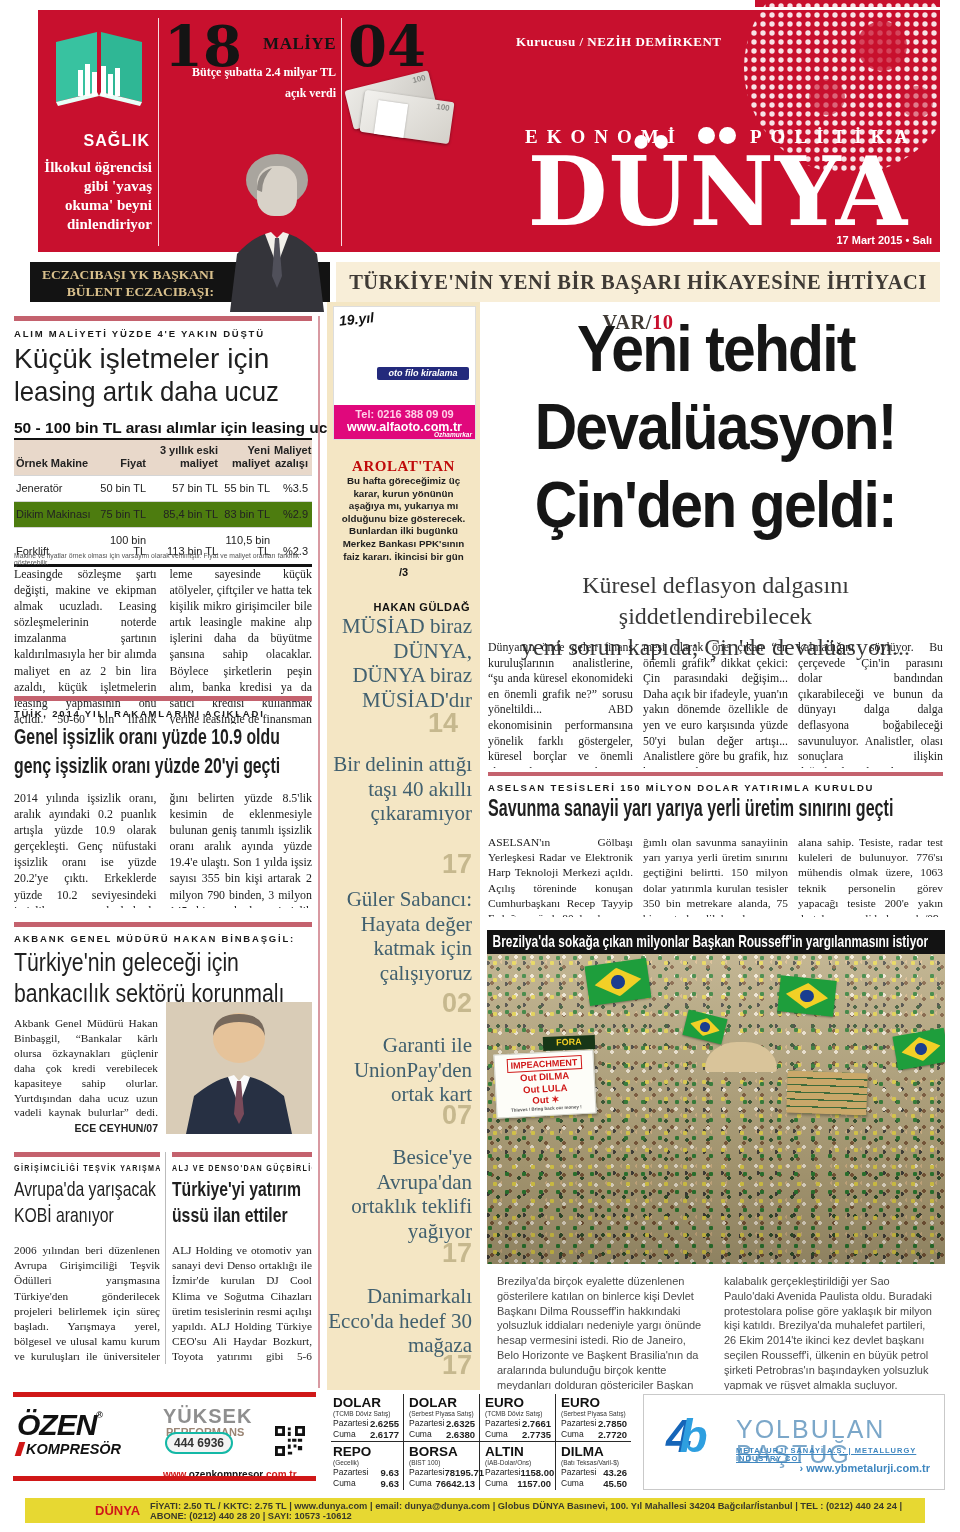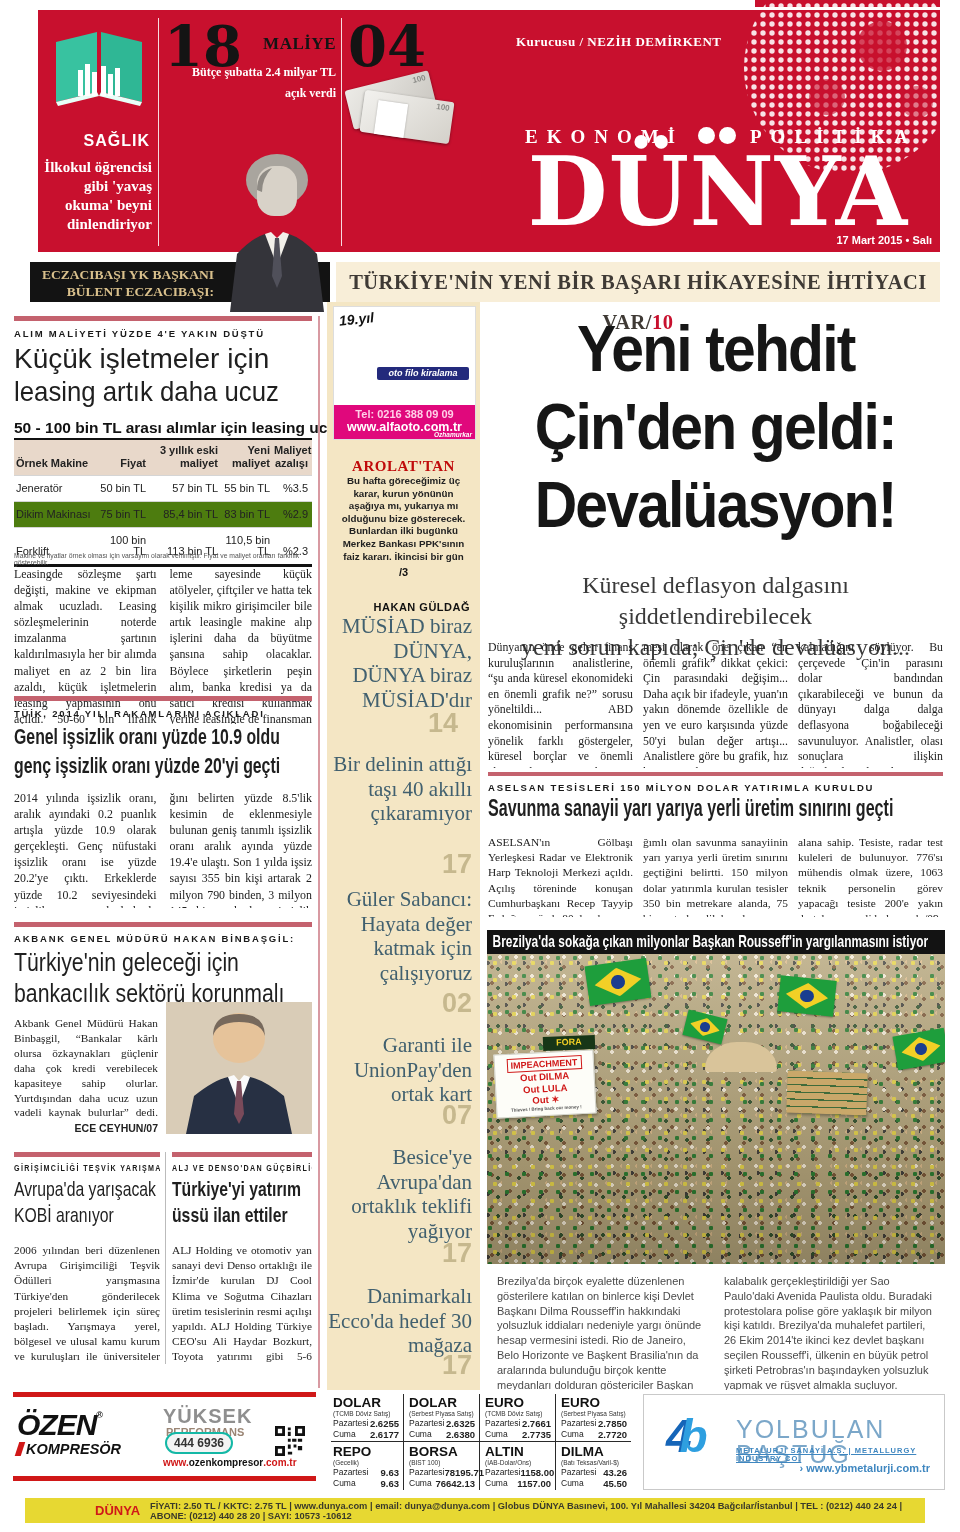--- a/index.html
+++ b/index.html
@@ -89,21 +89,21 @@
     background-image:repeating-linear-gradient(0deg,transparent 0 6px,#3f6b3a 6px 7.2px);box-shadow:1px 2px 3px rgba(0,0,0,.3);}
   .umbrella{background:#d9c49a;border-radius:50% 50% 4px 4px/100% 100% 4px 4px;}
   
   .redline{background:#d01818;height:5px;}
   .ozen-name{font:italic 900 30px/1 "Liberation Sans",sans-serif;color:#111;letter-spacing:-1px;}
   .ozen-sub{font:italic 800 14.5px/1 "Liberation Sans",sans-serif;color:#111;}
   .ozen-big{font:800 20px/1 "Liberation Sans",sans-serif;color:#8f8f8f;letter-spacing:1px;}
   .ozen-small{font:700 11px/1 "Liberation Sans",sans-serif;color:#9a8574;}
   .ozen-ailesi{font:700 8px/1 "Liberation Sans",sans-serif;color:#b09a85;letter-spacing:1px;}
   .pill{border:2px solid #14b8a6;border-radius:12px;font:800 12px/18px "Liberation Sans",sans-serif;color:#333;text-align:center;background:#f4f4f4;}
-  .ozen-web{font:800 10px/1 "Liberation Sans",sans-serif;color:#111;}
+  .ozen-web{font:800 10px/1 "Liberation Sans",sans-serif;color:#111;margin-top:12px;}
   .ozen-web b{color:#d01818;}
   .mkt{font-family:"Liberation Sans",sans-serif;}
   .mkt .n{font:800 13.5px/1 "Liberation Sans",sans-serif;color:#111;}
   .mkt .s{font:400 6.5px/8px "Liberation Sans",sans-serif;color:#333;}
   .mkt .r{display:flex;justify-content:space-between;font:400 8.5px/11px "Liberation Sans",sans-serif;color:#222;}
   .mkt .r b{font:700 9.5px/11px "Liberation Sans",sans-serif;}
   .mvline{width:1px;background:#2a2a2a;}
   .mhline{height:1px;background:#2a2a2a;}
   .ybbox{border:1px solid #c9c9c9;background:#fff;}
   .yb4{font:italic 900 46px/1 "Liberation Sans",sans-serif;color:#1565b8;}
@@ -342,22 +342,22 @@
   <div class="abs tpage" style="left:324px;top:988px;width:148px;">02</div>
   <div class="abs teaser" style="left:324px;top:1033px;width:148px;height:78px;overflow:hidden;">Garanti ile UnionPay'den ortak kart</div>
   <div class="abs tpage" style="left:324px;top:1100px;width:148px;">07</div>
   <div class="abs teaser" style="left:324px;top:1145px;width:148px;height:100px;overflow:hidden;">Besice'ye Avrupa'dan ortaklık teklifi yağıyor</div>
   <div class="abs tpage" style="left:324px;top:1238px;width:148px;">17</div>
   <div class="abs teaser" style="left:324px;top:1284px;width:148px;height:78px;overflow:hidden;">Danimarkalı Ecco'da hedef 30 mağaza</div>
   <div class="abs tpage" style="left:324px;top:1350px;width:148px;">17</div>
 
   <div class="abs" style="left:488px;top:310px;width:455px;height:252px;text-align:center;">
     <div class="mainhl"><span class="sx sx92" style="transform-origin:center top;">Yeni tehdit</span></div>
+    <div class="mainhl"><span class="sx sx92" style="transform-origin:center top;">Devalüasyon!</span></div>
     <div class="mainhl"><span class="sx sx92" style="transform-origin:center top;">Çin'den geldi:</span></div>
-    <div class="mainhl"><span class="sx sx92" style="transform-origin:center top;">Devalüasyon!</span></div>
   </div>
   <div class="abs mainsub" style="left:488px;top:570px;width:455px;">
     <div>Küresel deflasyon dalgasını şiddetlendirebilecek</div>
     <div>yeni sorun kapıda; Çin'de devalüasyon...</div>
   </div>
   <div class="abs cols3" style="left:488px;top:640px;width:455px;height:128px;">
     <div class="body3" style="height:128px;">Dünyanın önde gelen finans kuruluşlarının analistlerine, “şu anda küresel ekonomideki en önemli grafik ne?” sorusu yöneltildi... ABD ekonomisinin performansına yönelik farklı göstergeler, küresel borçlar ve önemli ekonomilerin büyüme trendlerine ilişkin çok sayıda grafikle yanıt verildi. Ancak çoğu analistin ortak değerlendir-</div>
     <div class="body3" style="height:128px;">mesi olarak öne çıkan “en önemli grafik” dikkat çekici: Çin parasındaki değişim... Daha açık bir ifadeyle, yuan'ın yakın dönemde özellikle de yen ve euro karşısında yüzde 50'yi bulan değer artışı... Analistlere göre bu grafik, hız kesen büyümesini ve ihracatını artırabilmesi için Çin'in yuan'ı devalüe etmekten başka alternatifi</div>
     <div class="body3" style="height:128px;">
       <span>kalmadığını söylüyor. Bu çerçevede Çin'in parasını dolar bandından çıkarabileceği ve bunun da dünyayı dalga dalga deflasyona boğabileceği savunuluyor. Analistler, olası sonuçlara ilişkin değerlendirmelerinde, 1994'te yuan'ın devalüe edilmesinin, Asya krizine katkıda bulunduğuna dair tartışmalara da dikkat çekiyor.</span>

